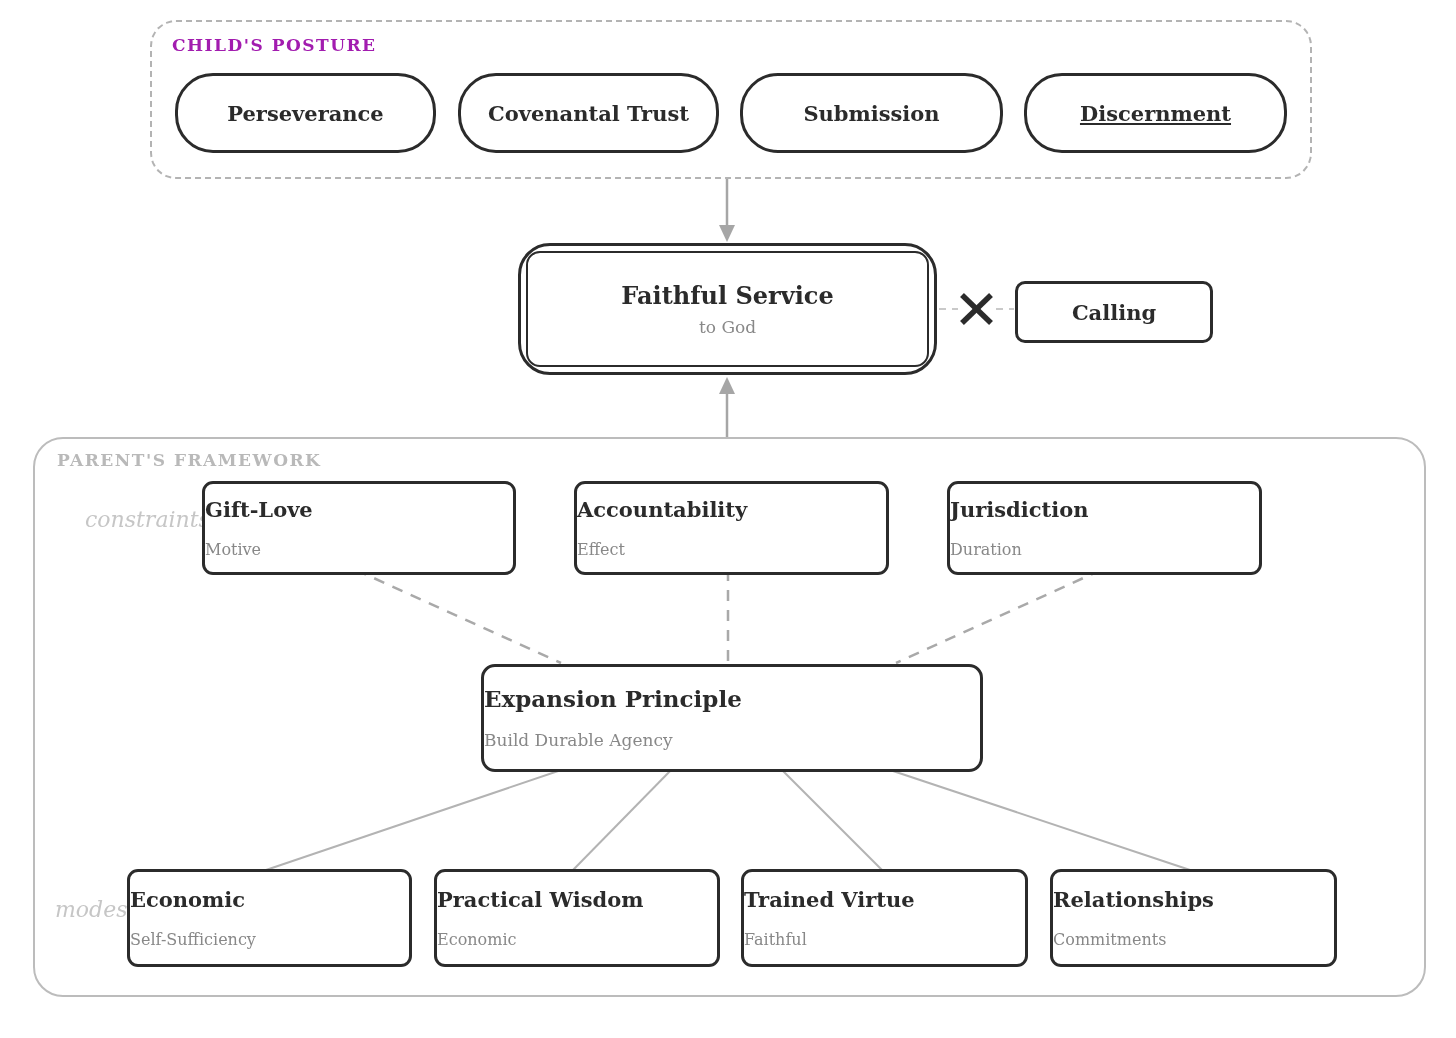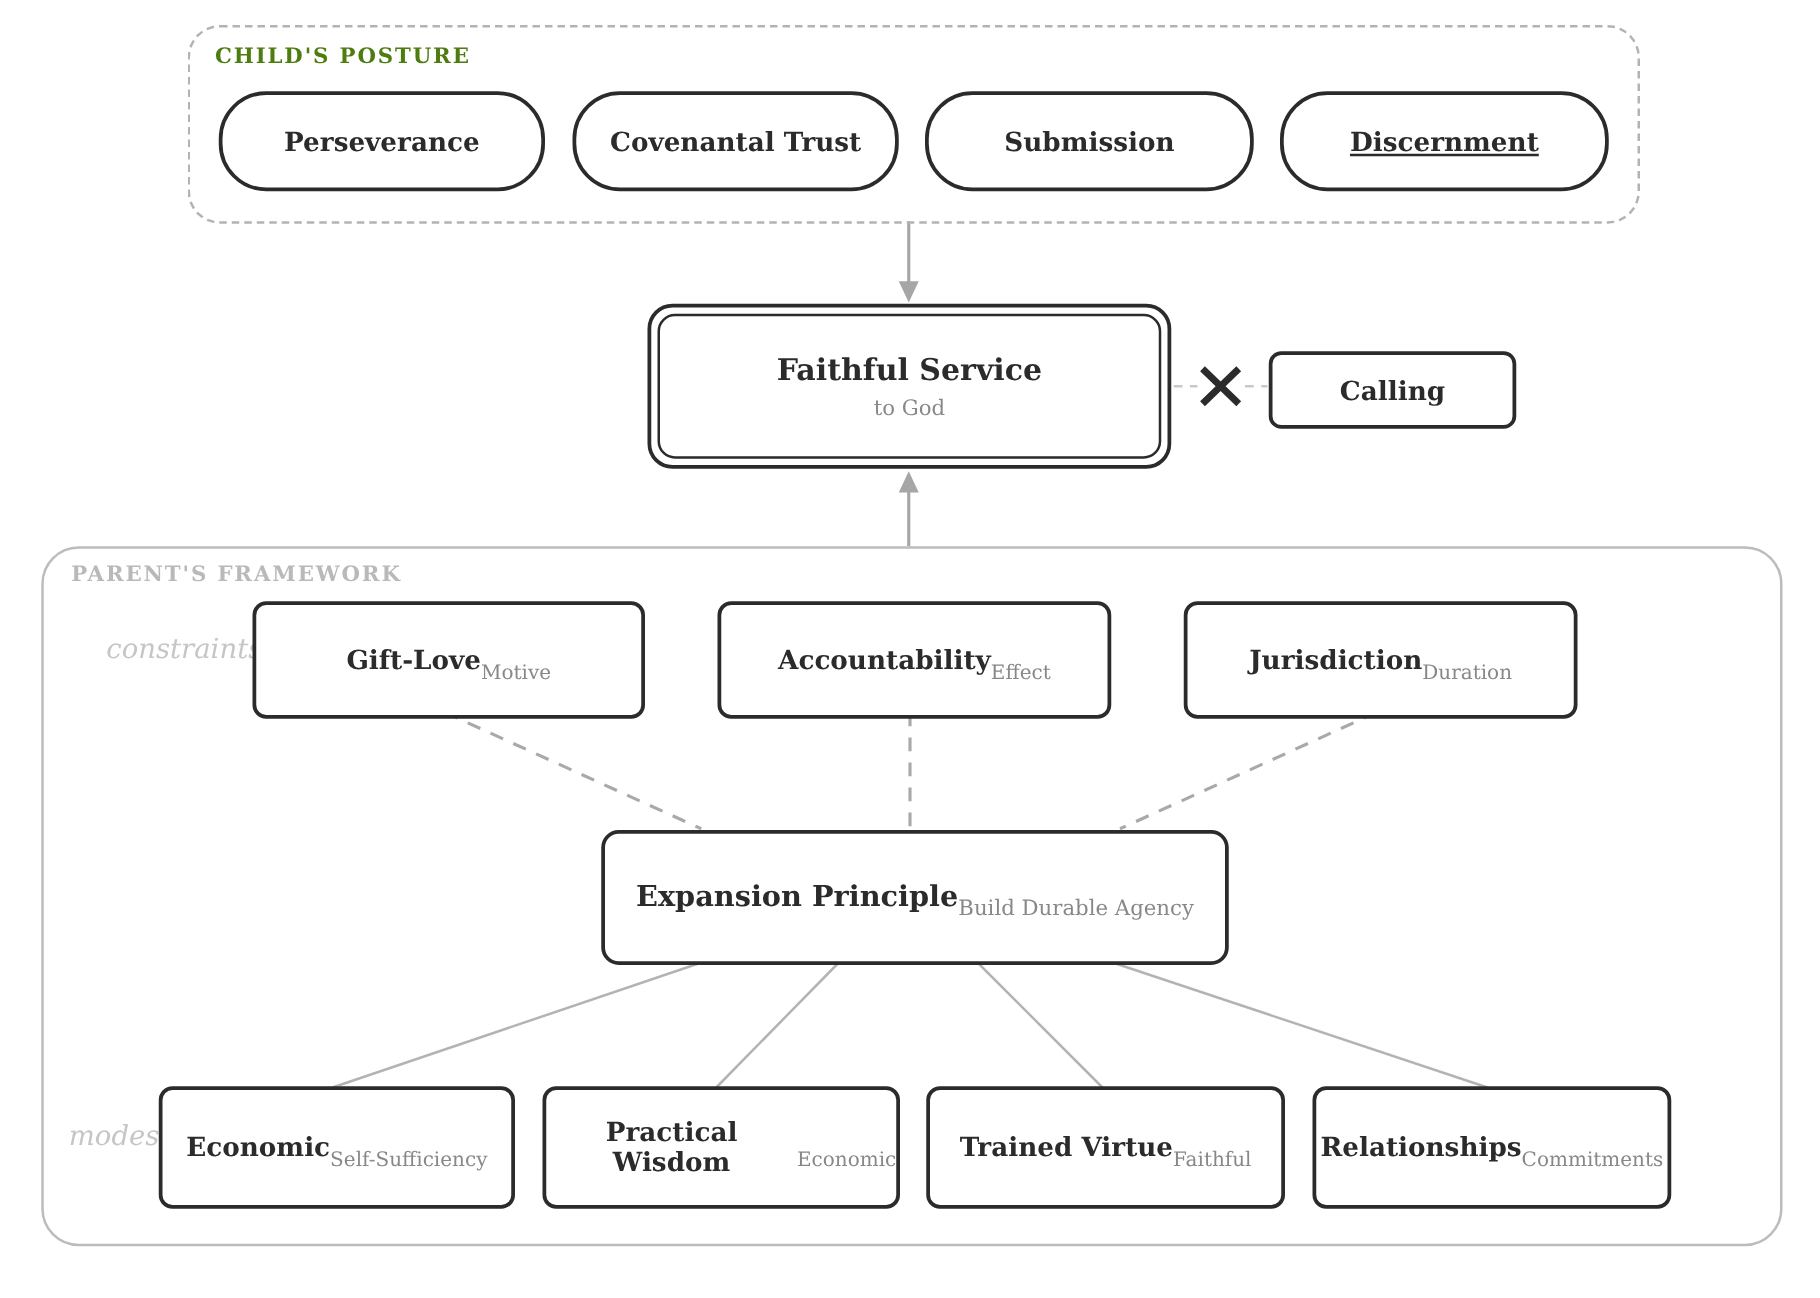--- a/index.html
+++ b/index.html
@@ -21,21 +21,21 @@
   }
   .group-solid {
     border: 2px solid #bcbcbc;
     border-radius: 30px;
     background: transparent;
   }
   .group-label {
     font-weight: bold;
     font-size: 17px;
     letter-spacing: 1.5px;
-    color: #4d7c0f;
+    color: #a21caf;
     white-space: nowrap;
   }
   .side-label {
     font-style: italic;
     font-size: 22px;
     color: #c6c6c6;
     white-space: nowrap;
   }
 
   
@@ -48,40 +48,40 @@
     justify-content: center;
     font-weight: bold;
     font-size: 21px;
     color: #2b2b2b;
   }
   .node {
     border: 3px solid #2b2b2b;
     border-radius: 11px;
     background: #ffffff;
     display: flex;
-    flex-direction: row;
-    align-items: center;
+    flex-direction: column;
+    align-items: flex-start;
     justify-content: center;
     text-align: center;
   }
   .node .title {
     font-weight: bold;
     font-size: 21px;
     color: #2b2b2b;
     line-height: 1.15;
   }
   .node .subtitle {
     font-size: 16px;
     color: #888888;
     margin-top: 19px;
     line-height: 1.1;
   }
   .double-outer {
     border: 3px solid #2b2b2b;
-    border-radius: 20px;
+    border-radius: 32px;
     background: #ffffff;
     padding: 5px;
     box-sizing: border-box;
   }
   .double-inner {
     width: 100%;
     height: 100%;
     border: 2.5px solid #2b2b2b;
     border-radius: 14px;
     box-sizing: border-box;

